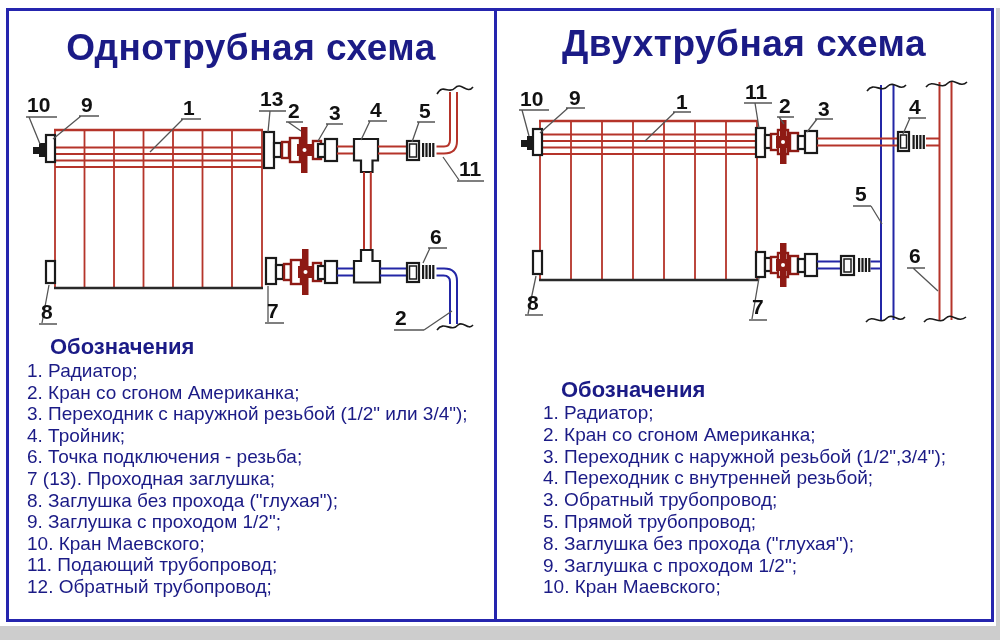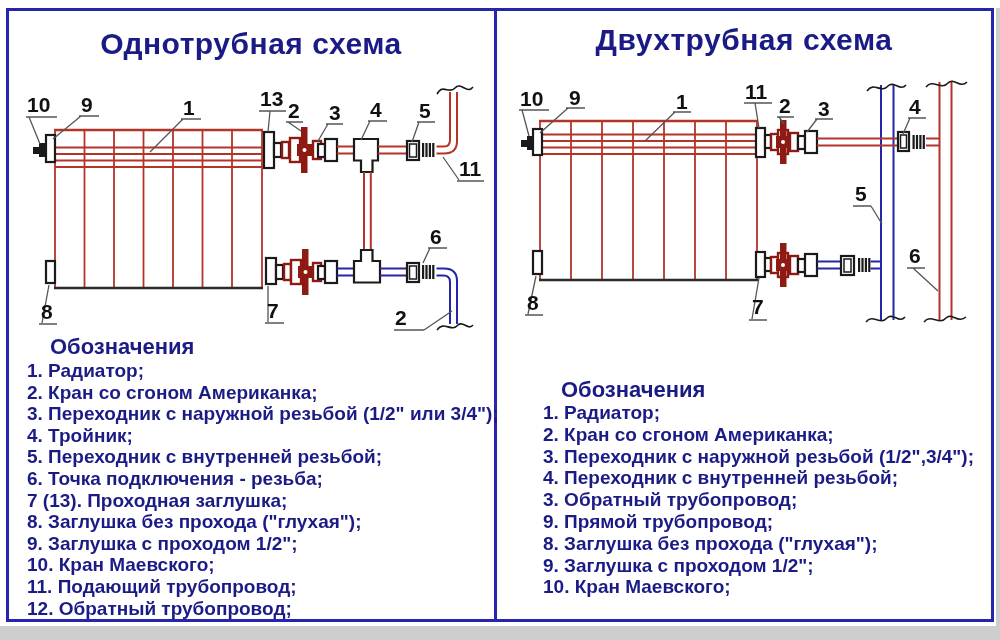--- a/index.html
+++ b/index.html
@@ -5,25 +5,25 @@
   html,body { margin:0; padding:0; }
   body {
     width:1000px; height:640px; position:relative; overflow:hidden;
     background:#ffffff; font-family:"Liberation Sans", sans-serif;
   }
   .frame { position:absolute; left:6px; top:8px; width:982px; height:608px;
            border:3px solid var(--frame); background:#fff; box-sizing:content-box; }
   .divider { position:absolute; left:494px; top:8px; width:3px; height:614px; background:var(--frame); }
   .gray-bottom { position:absolute; left:0; top:626px; width:1000px; height:14px; background:#cdcdcd; }
   .gray-right  { position:absolute; left:996px; top:8px;  width:4px;  height:618px; background:#cdcdcd; }
-  .title { position:absolute; font-weight:bold; font-size:30px; color:var(--text);
+  .title { position:absolute; font-weight:bold; font-size:37px; color:var(--text);
            text-align:center; letter-spacing:.5px; }
   .callout { position:absolute; font-weight:bold; font-size:21px; color:var(--callout); line-height:1; }
   .legend-head { position:absolute; font-weight:bold; font-size:22px; color:var(--text); }
-  .legend-list { position:absolute; font-weight:bold; font-size:19px; color:var(--text);
+  .legend-list { position:absolute; font-weight:normal; font-size:19px; color:var(--text);
                  line-height:21.6px; white-space:nowrap; }
   svg.canvas { position:absolute; left:0; top:0; }
   .rad   { stroke:var(--pipe-supply); stroke-width:1.8; fill:none; }
   .rad-edge { stroke-width:2.6; }
   .rad-bottom { stroke:#2a2a2a; stroke-width:2.4; fill:none; }
   .p-red { stroke:var(--pipe-supply); stroke-width:2; fill:none; }
   .p-blue{ stroke:var(--pipe-return); stroke-width:2; fill:none; }
   .fit   { fill:#fff; stroke:var(--outline); stroke-width:2.2; }
   .fit-thin { fill:#fff; stroke:var(--outline); stroke-width:1.5; }
   .v-str { fill:#fff; stroke:var(--valve); stroke-width:2.4; }
@@ -247,34 +247,33 @@
 <span class="callout" style="left:909px;top:245px">6</span>
 <span class="callout" style="left:527px;top:292px">8</span>
 <span class="callout" style="left:752px;top:296px">7</span>
 
 <div class="legend-head" style="left:50px;top:334px">Обозначения</div>
 <div class="legend-list" style="left:27px;top:360px;width:465px">
     <div>1. Радиатор;</div>
     <div>2. Кран со сгоном Американка;</div>
     <div>3. Переходник с наружной резьбой (1/2" или 3/4");</div>
     <div>4. Тройник;</div>
-    <div>5. Переходник с внутренней резьбой;</div>
     <div>6. Точка подключения - резьба;</div>
     <div>7 (13). Проходная заглушка;</div>
     <div>8. Заглушка без прохода ("глухая");</div>
     <div>9. Заглушка с проходом 1/2";</div>
     <div>10. Кран Маевского;</div>
     <div>11. Подающий трубопровод;</div>
     <div>12. Обратный трубопровод;</div>
   </div>
 
 <div class="legend-head" style="left:561px;top:377px">Обозначения</div>
 <div class="legend-list" style="left:543px;top:402px;width:445px;line-height:21.8px">
     <div>1. Радиатор;</div>
     <div>2. Кран со сгоном Американка;</div>
     <div>3. Переходник с наружной резьбой (1/2",3/4");</div>
     <div>4. Переходник с внутренней резьбой;</div>
     <div>3. Обратный трубопровод;</div>
-    <div>9. Прямой трубопровод;</div>
+    <div>5. Прямой трубопровод;</div>
     <div>8. Заглушка без прохода ("глухая");</div>
     <div>9. Заглушка с проходом 1/2";</div>
     <div>10. Кран Маевского;</div>
   </div>
 
 </body></html>

